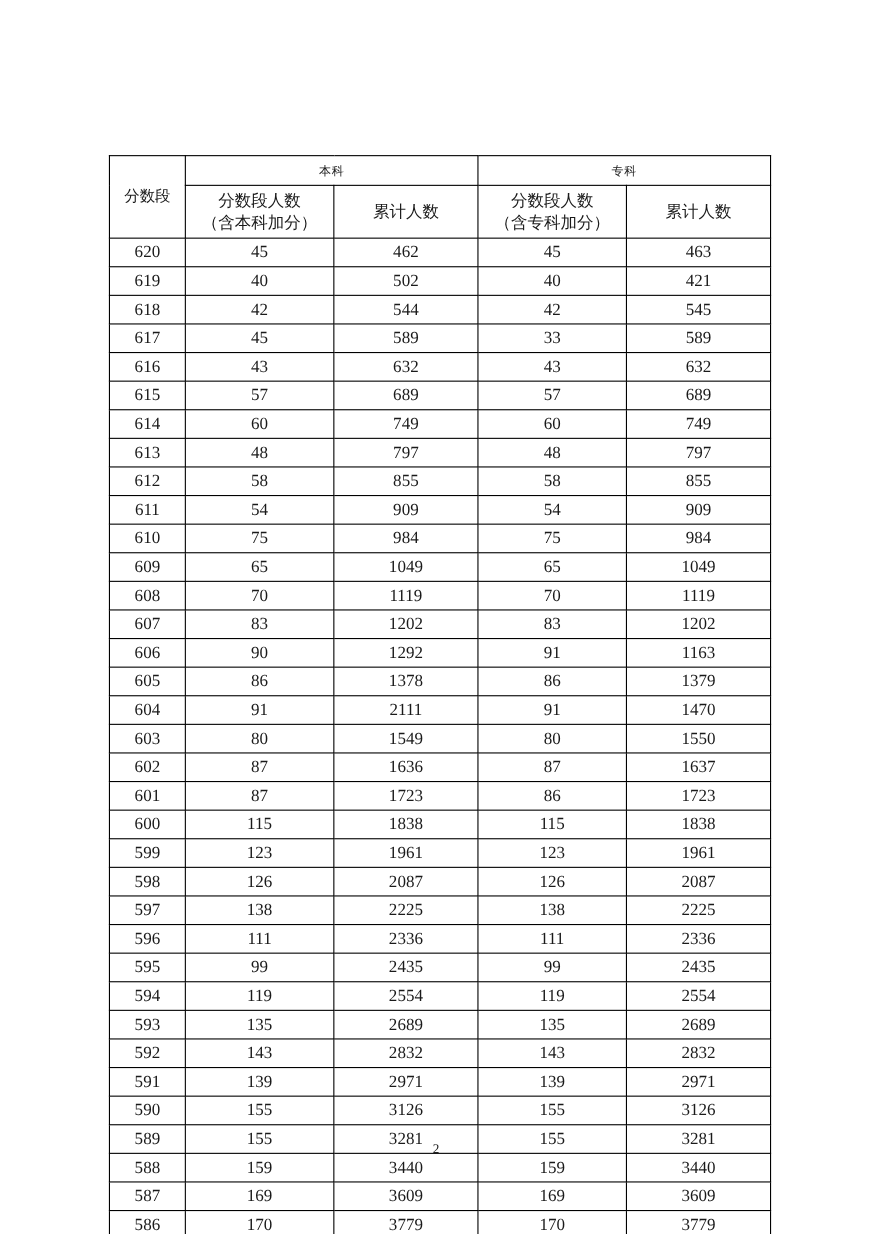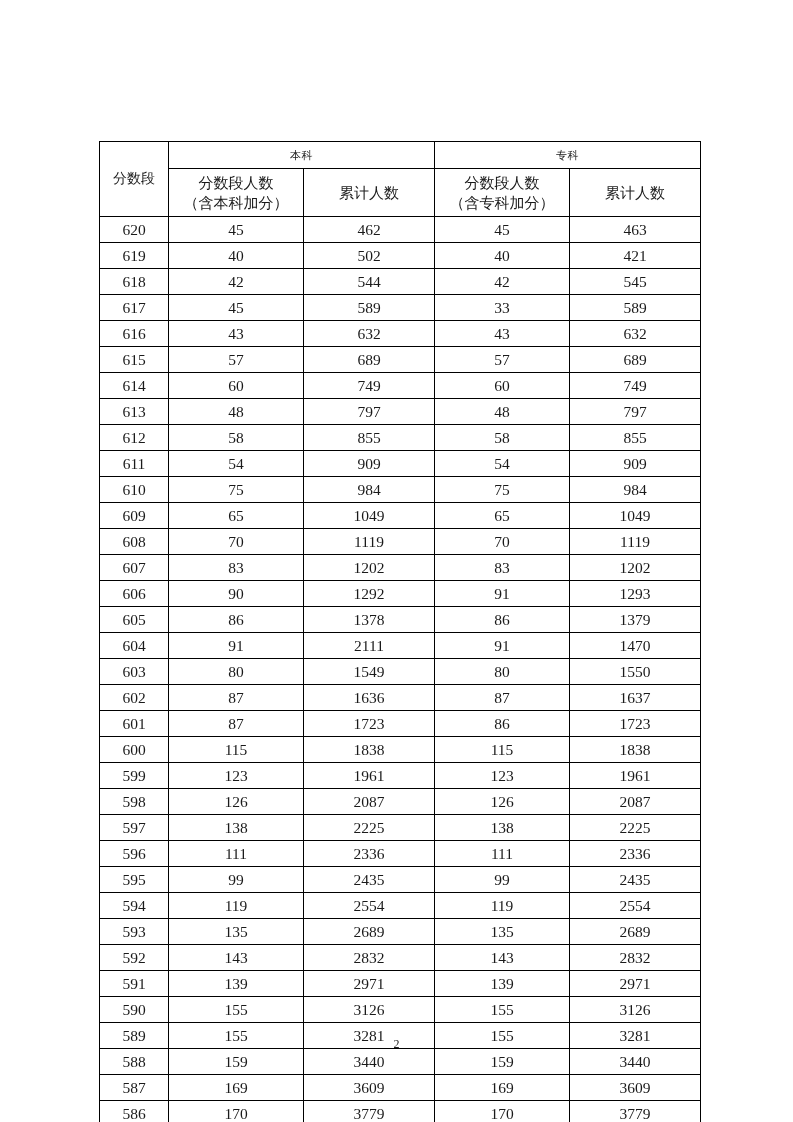--- a/index.html
+++ b/index.html
@@ -233,21 +233,21 @@
             <td>83</td>
             <td>1202</td>
             <td>83</td>
             <td>1202</td>
           </tr>
           <tr>
             <td>606</td>
             <td>90</td>
             <td>1292</td>
             <td>91</td>
-            <td>1293</td>
+            <td>1163</td>
           </tr>
           <tr>
             <td>605</td>
             <td>86</td>
             <td>1378</td>
             <td>86</td>
             <td>1379</td>
           </tr>
           <tr>
             <td>604</td>

